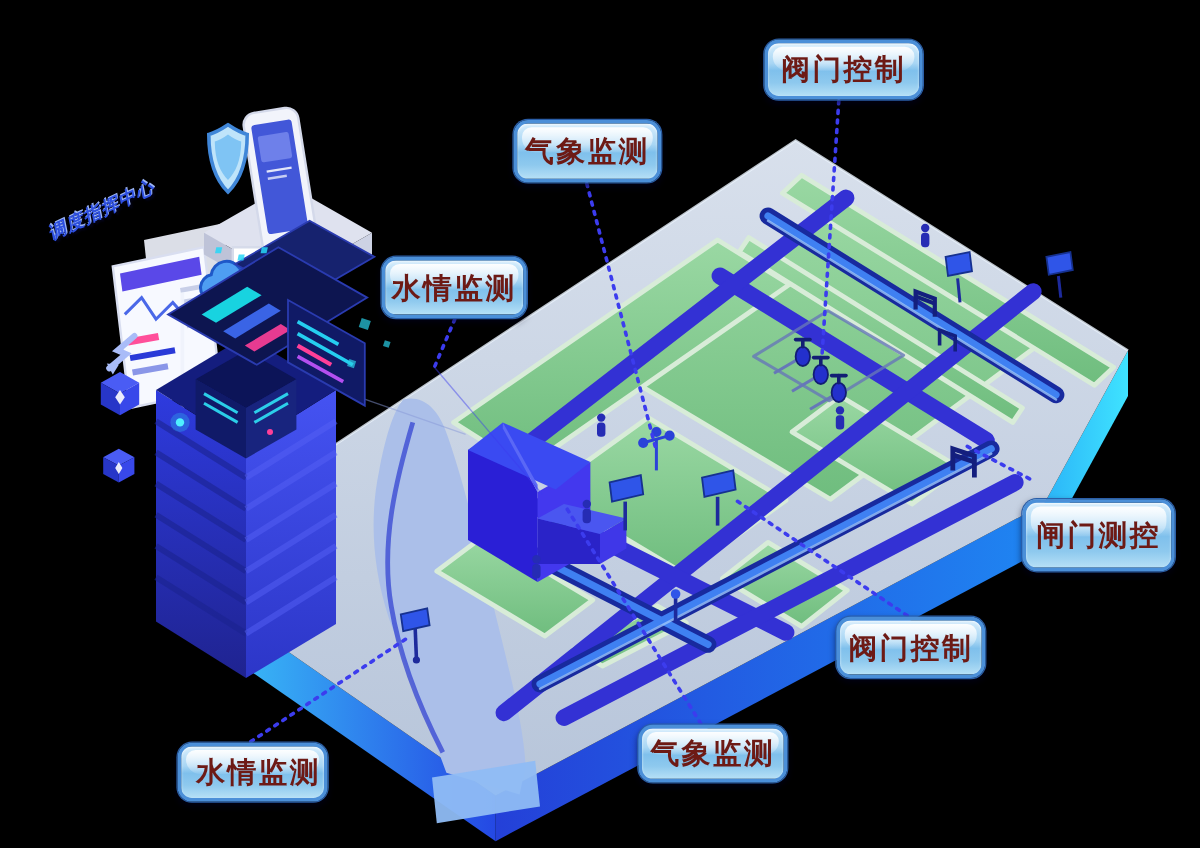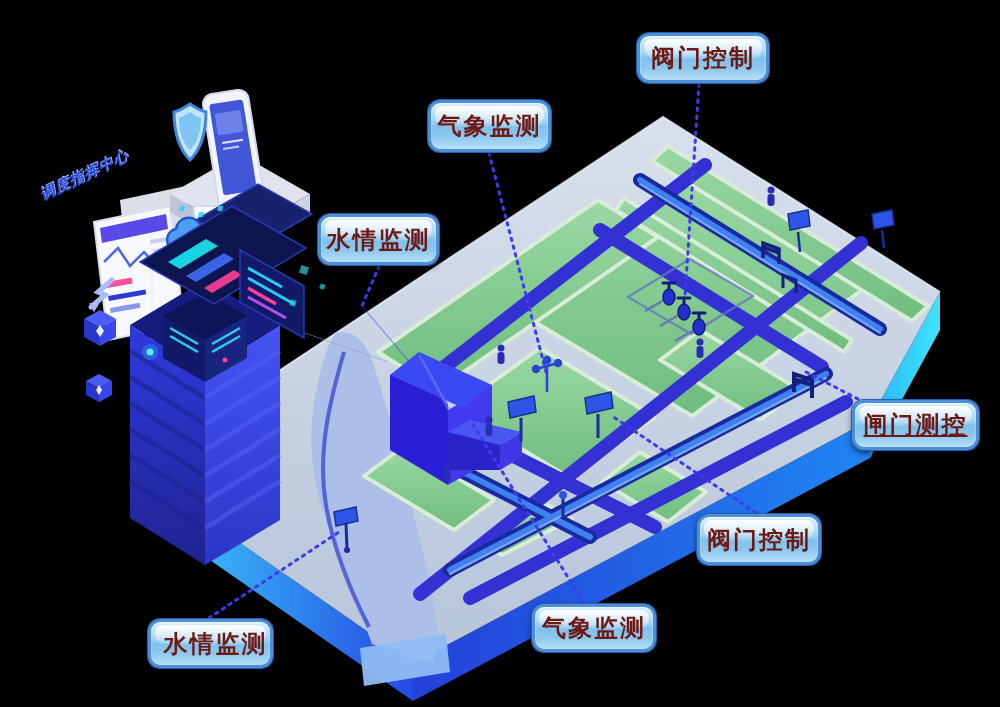--- a/index.html
+++ b/index.html
@@ -11,21 +11,21 @@
     background:linear-gradient(180deg,#d6edfc 0%,#a8d6f4 38%,#7fc0ec 52%,#8ec9ee 75%,#b6e0f6 100%);
     box-shadow:0 0 0 1px #2a5ea8, 0 3px 6px rgba(0,0,30,.65), inset 0 1px 2px rgba(255,255,255,.8);
     color:#6d1a15;font-weight:bold;font-size:24px;letter-spacing:2px;}
   .label-btn::before{content:"";position:absolute;left:4px;right:4px;top:3px;height:46%;
     border-radius:8px 8px 12px 12px;
     background:linear-gradient(180deg,rgba(255,255,255,.95),rgba(255,255,255,.10));}
   .label-btn span{position:relative;z-index:2;}
   #lbl-valve  {left:637px;top:33px; width:132px;height:50px;}
   #lbl-weather{left:428px;top:100px;width:123px;height:52px;}
   #lbl-quality{left:318px;top:214px;width:121px;height:51px;}
-  #lbl-gate   {left:852px;top:400px;width:127px;height:50px;text-decoration:underline;}
+  #lbl-gate   {left:852px;top:416px;width:127px;height:60px;}
   #lbl-video  {left:697px;top:514px;width:124px;height:51px;}
   #lbl-pump   {left:532px;top:604px;width:124px;height:48px;}
   #lbl-level  {left:148px;top:619px;width:125px;height:49px;padding-left:10px;}
   #center-title{position:absolute;left:40px;top:186px;transform:rotate(-25deg) skewX(-14deg);
     transform-origin:left top;color:#2d4fe0;font-size:15px;font-weight:bold;letter-spacing:1px;
     text-shadow:1px -1px 0 #9bb4f4, 2px 2px 2px rgba(10,10,60,.55);white-space:nowrap;}
 </style>
 </head>
 <body>
 

